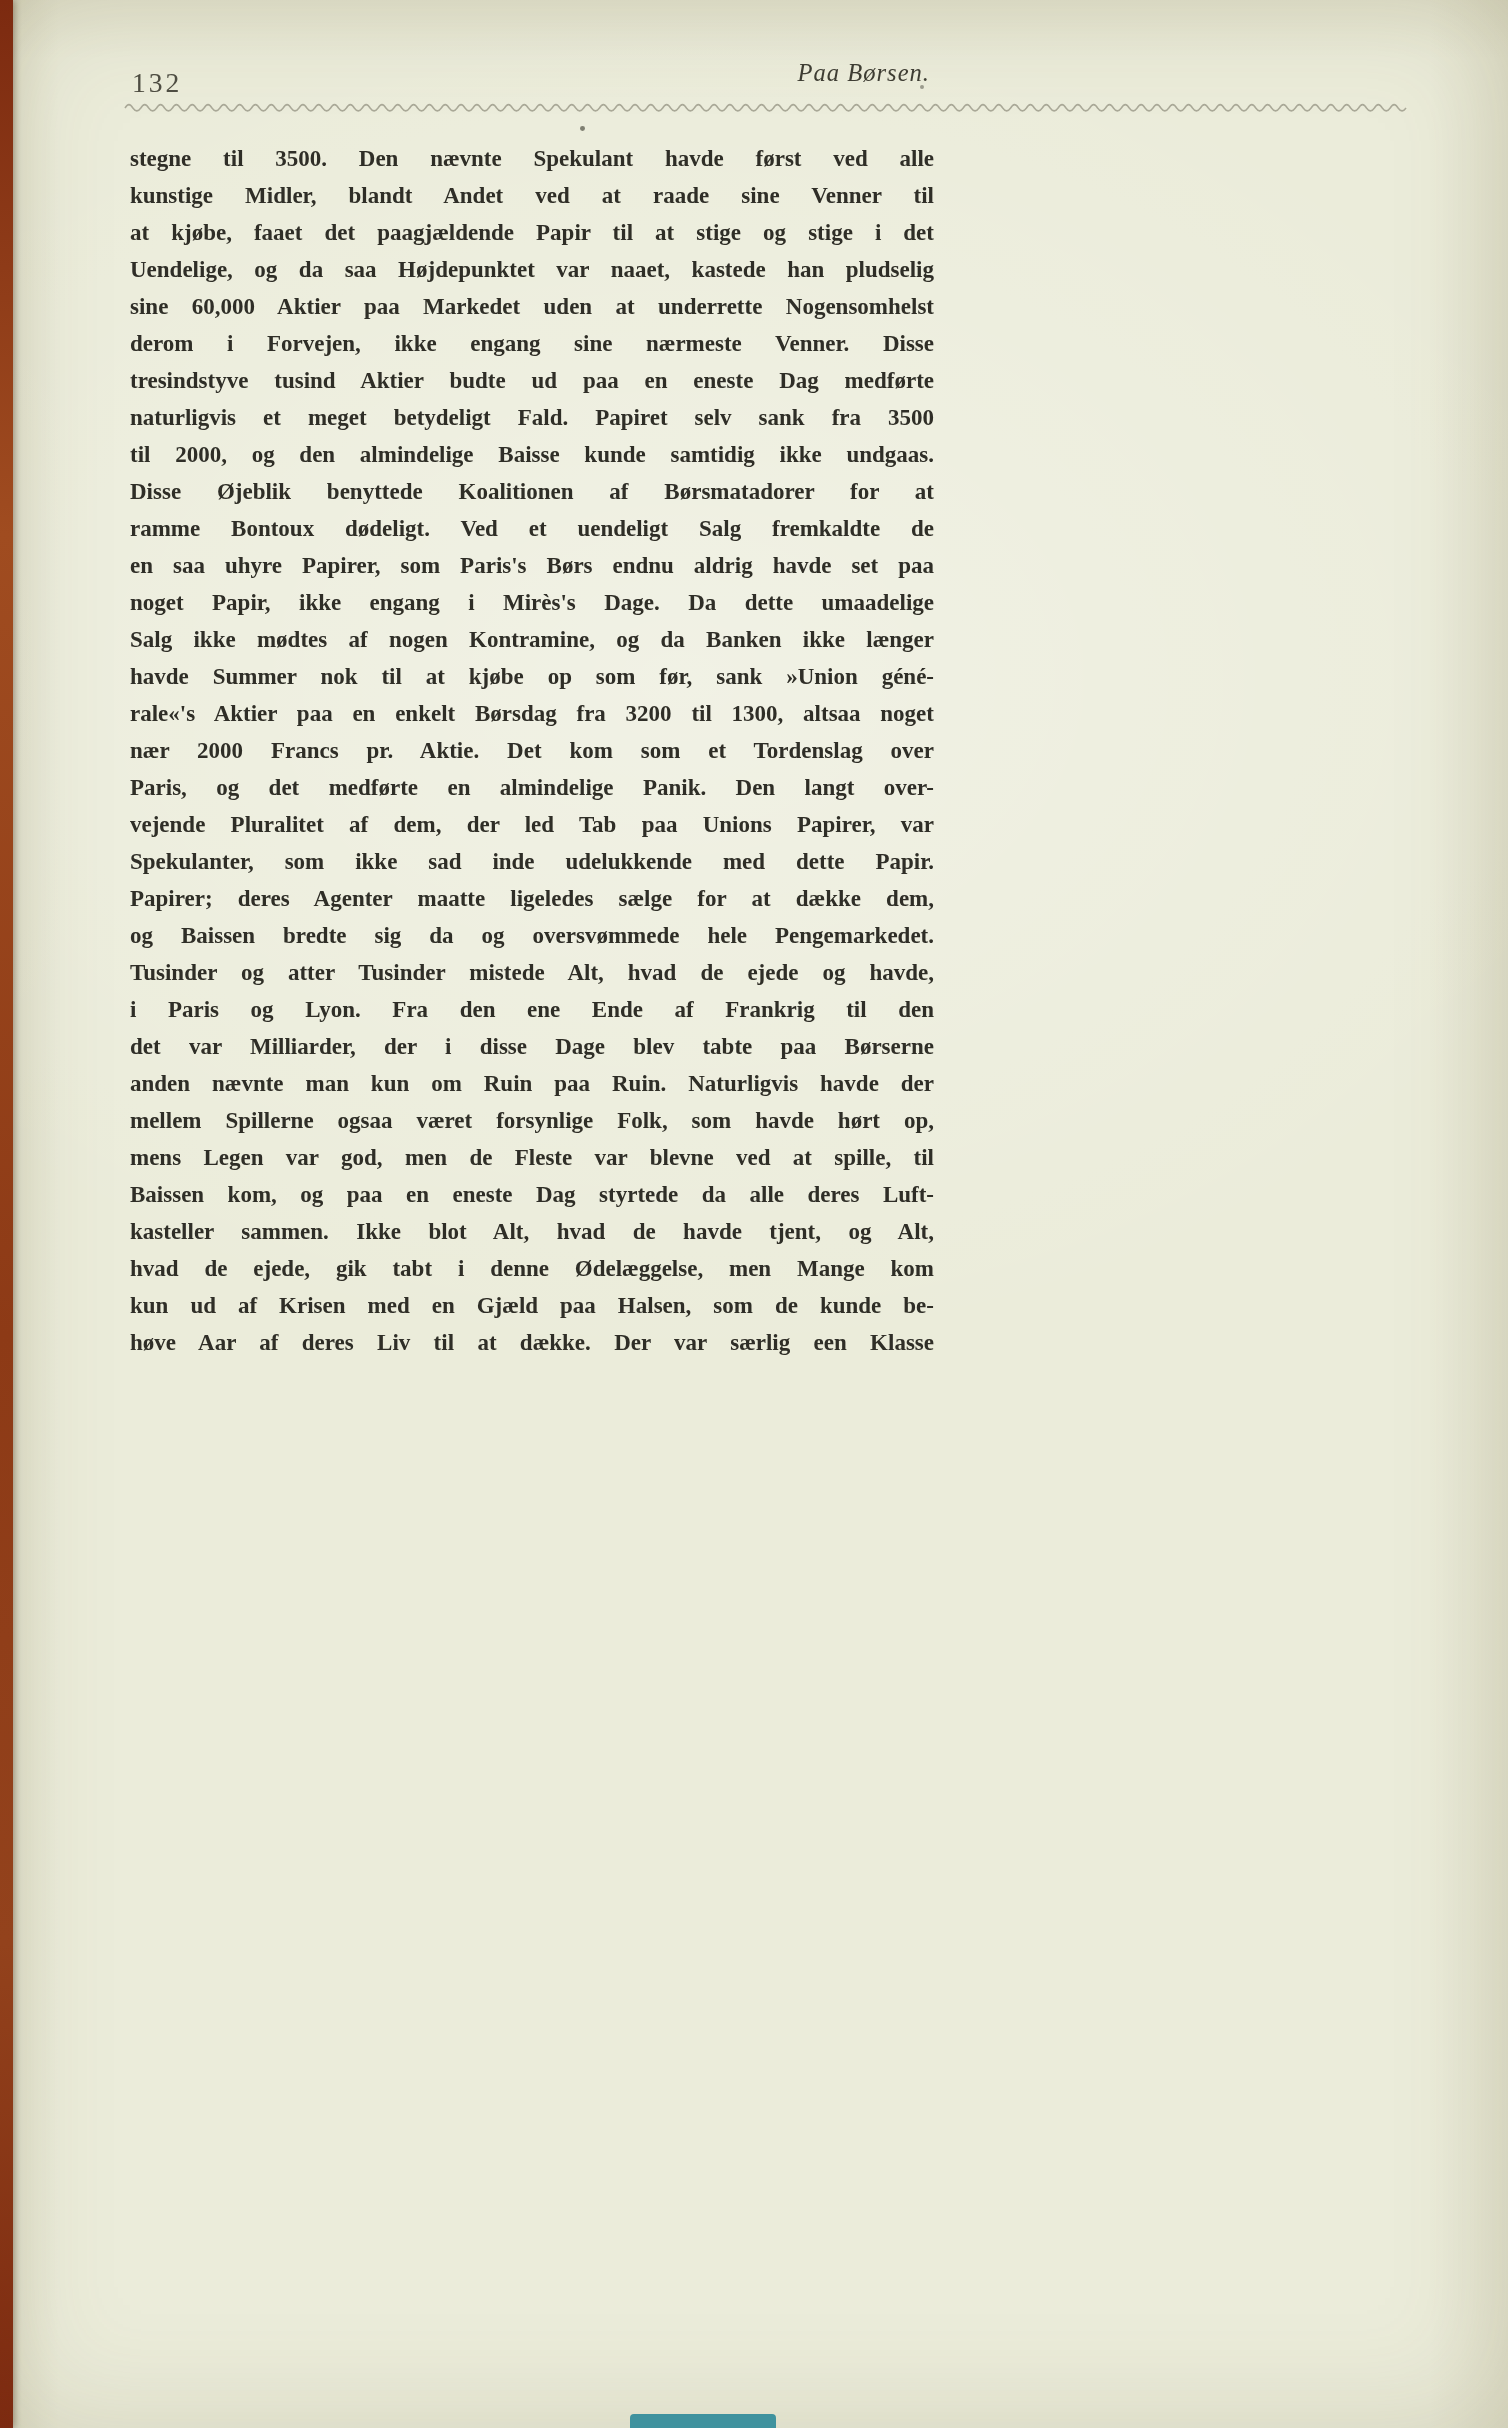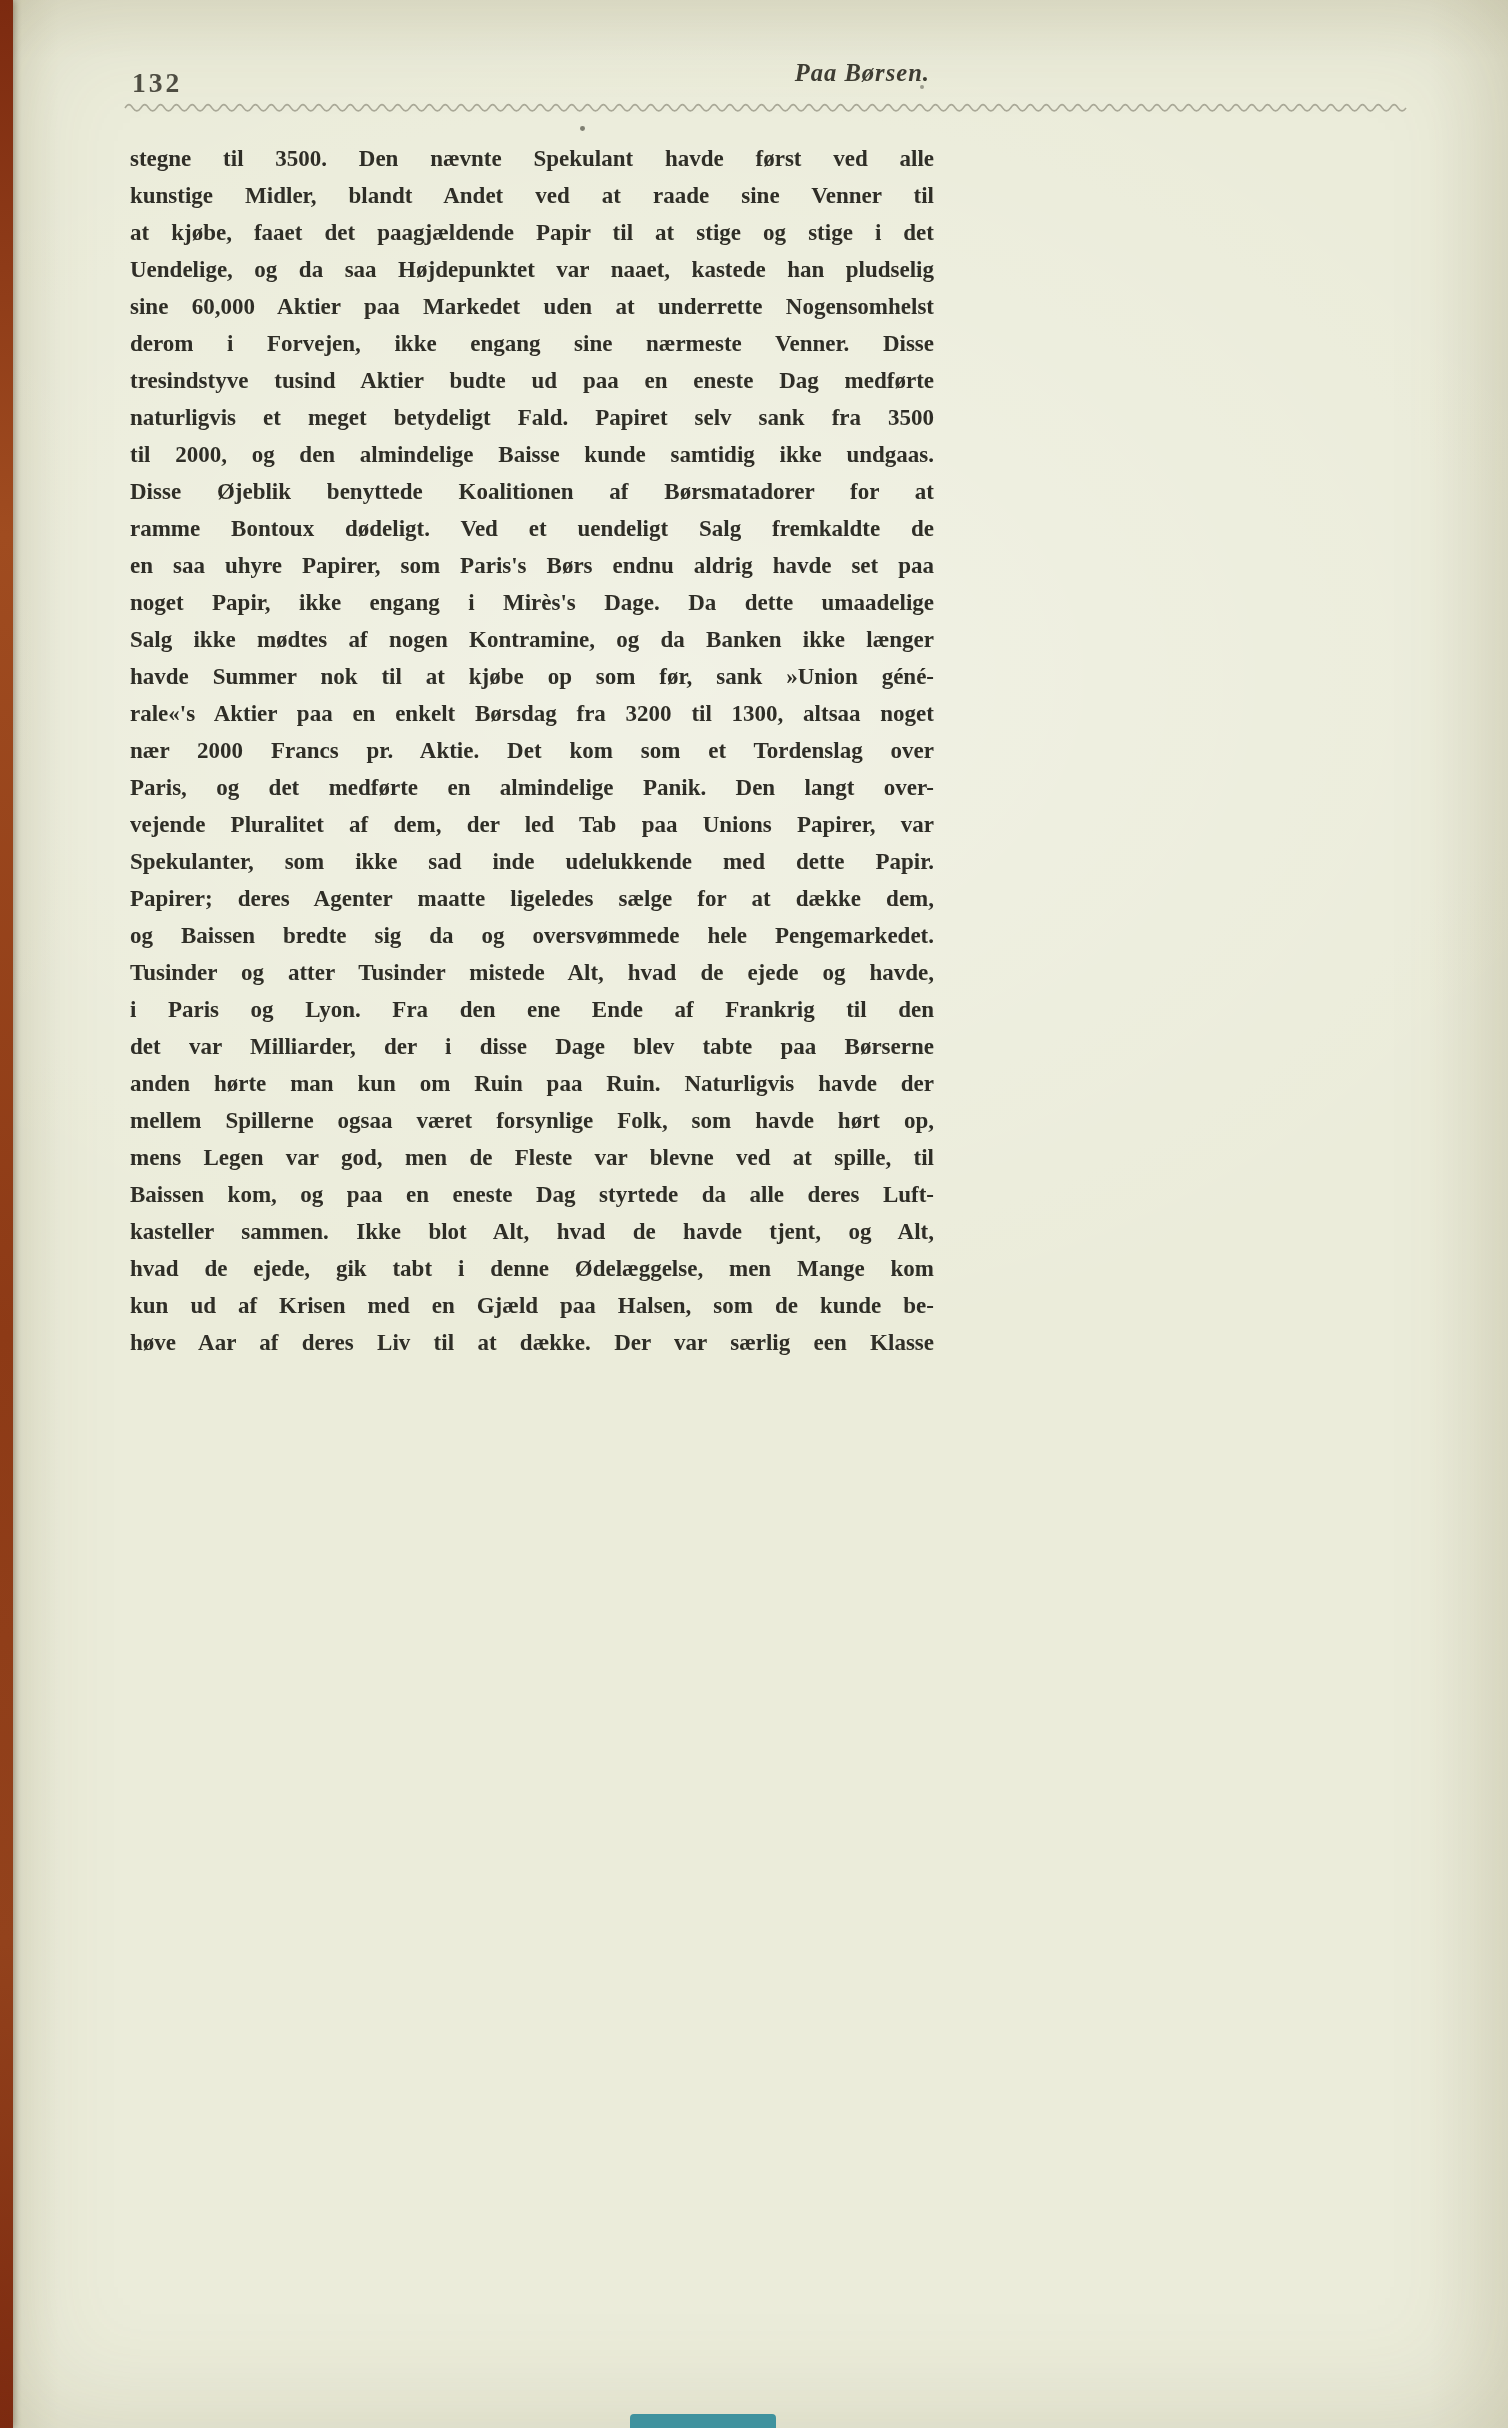--- a/index.html
+++ b/index.html
@@ -27,21 +27,20 @@
     width: 12.8px; height: 100%;
     background: linear-gradient(to bottom, #7c2a10, #a04c20 22%, #8d3a16 55%, #93421c 80%, #7c2a10);
     box-shadow: 2px 0 5.9px rgba(60,30,10,0.35);
   }
   .header-row {
     position: absolute;
     left: 130px;
     top: 55px;
     width: 800px;
     height: 41px;
-    font-weight: bold;
   }
   .pagenum {
     position: absolute;
     left: 2px;
     top: 11.8px;
     font-size: 27.6px;
     letter-spacing: 3px;
     color: #4e4d42;
   }
   .running-title {
@@ -133,21 +132,21 @@
       <div class="line">rale«'s Aktier paa en enkelt Børsdag fra 3200 til 1300, altsaa noget</div>
       <div class="line">nær 2000 Francs pr. Aktie.  Det kom som et Tordenslag over</div>
       <div class="line">Paris, og det medførte en almindelige Panik.  Den langt over-</div>
       <div class="line">vejende Pluralitet af dem, der led Tab paa Unions Papirer, var</div>
       <div class="line">Spekulanter, som ikke sad inde udelukkende med dette Papir.</div>
       <div class="line">Papirer; deres Agenter maatte ligeledes sælge for at dække dem,</div>
       <div class="line">og Baissen bredte sig da og oversvømmede hele Pengemarkedet.</div>
       <div class="line">Tusinder og atter Tusinder mistede Alt, hvad de ejede og havde,</div>
       <div class="line">i Paris og Lyon.  Fra den ene Ende af Frankrig til den</div>
       <div class="line">det var Milliarder, der i disse Dage blev tabte paa Børserne</div>
-      <div class="line">anden hørte man kun om Ruin paa Ruin.  Naturligvis havde der</div>
+      <div class="line">anden nævnte man kun om Ruin paa Ruin.  Naturligvis havde der</div>
       <div class="line">mellem Spillerne ogsaa været forsynlige Folk, som havde hørt op,</div>
       <div class="line">mens Legen var god, men de Fleste var blevne ved at spille, til</div>
       <div class="line">Baissen kom, og paa en eneste Dag styrtede da alle deres Luft-</div>
       <div class="line">kasteller sammen.  Ikke blot Alt, hvad de havde tjent, og Alt,</div>
       <div class="line">hvad de ejede, gik tabt i denne Ødelæggelse, men Mange kom</div>
       <div class="line">kun ud af Krisen med en Gjæld paa Halsen, som de kunde be-</div>
       <div class="line">høve Aar af deres Liv til at dække.  Der var særlig een Klasse</div>
     </div>
 
   <div class="bottom-mark"></div>

